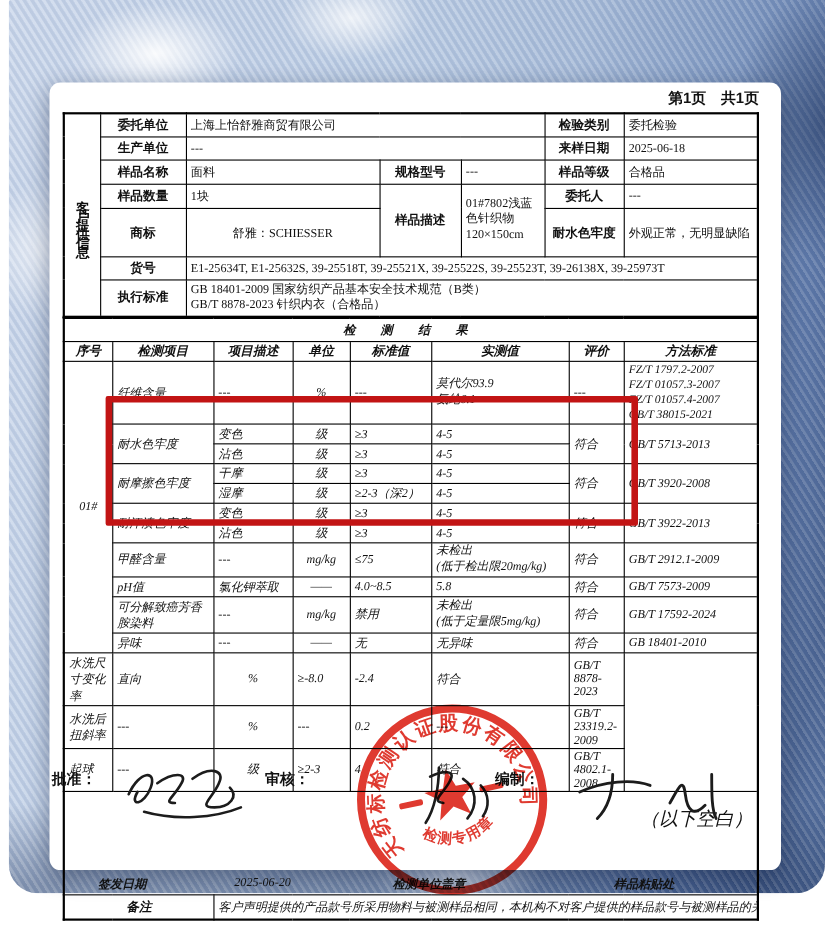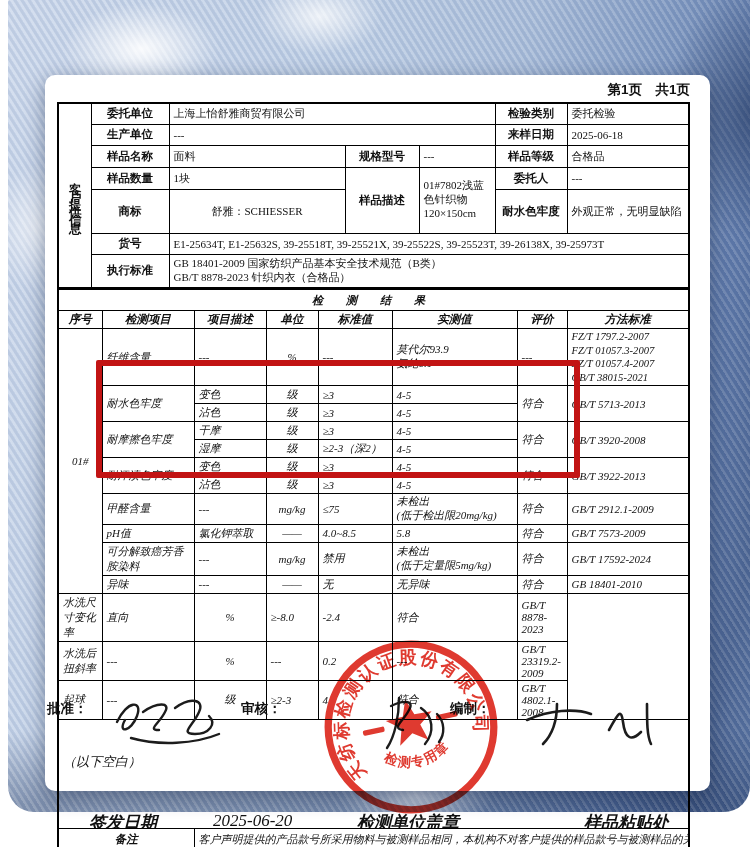--- a/index.html
+++ b/index.html
@@ -50,26 +50,26 @@
   .banner{
     text-align:center;font-weight:bold;font-size:12.5px;letter-spacing:10px;
     font-family:"Liberation Sans","DejaVu Sans",sans-serif;height:18px;
   }
   .two-line div{line-height:1.25;}
   .methods div{line-height:1.28;font-size:10.6px;}
   .small{font-size:10.6px;}
   .nowrap{white-space:nowrap;}
   
   .blankcell{height:84px;vertical-align:top;}
-  .blanknote{text-align:left;font-size:13px;margin-top:32px;}
+  .blanknote{text-align:right;font-size:17px;margin-top:12px;}
   .footline{position:relative;height:16px;margin-top:40px;font-weight:bold;
-    font-family:"Liberation Sans","DejaVu Sans",sans-serif;font-size:17px;}
+    font-family:"Liberation Sans","DejaVu Sans",sans-serif;font-size:11px;}
   .footline span{position:absolute;top:0;}
   .f-issue{left:26px;} .f-date{left:150px;font-family:"Liberation Serif",serif;font-weight:normal;}
-  .f-seal{left:294px;} .f-sample{left:521px;}
+  .f-seal{left:294px;} .f-sample{left:495px;}
   .remark-val{font-size:10.4px;white-space:nowrap;}
   
   .approval{position:absolute;left:45px;top:694px;width:680px;height:80px;z-index:5;
     font-family:"Liberation Sans","DejaVu Sans",sans-serif;font-weight:bold;font-size:13.5px;}
   .approval .alabel{position:absolute;top:6px;}
   .a1{left:2px;} .a2{left:196px;} .a3{left:405px;}
   .sig{position:absolute;}
   .s1{left:52px;top:-4px;} .s2{left:258px;top:-2px;} .s3{left:468px;top:0px;}
   
   .redbox{

